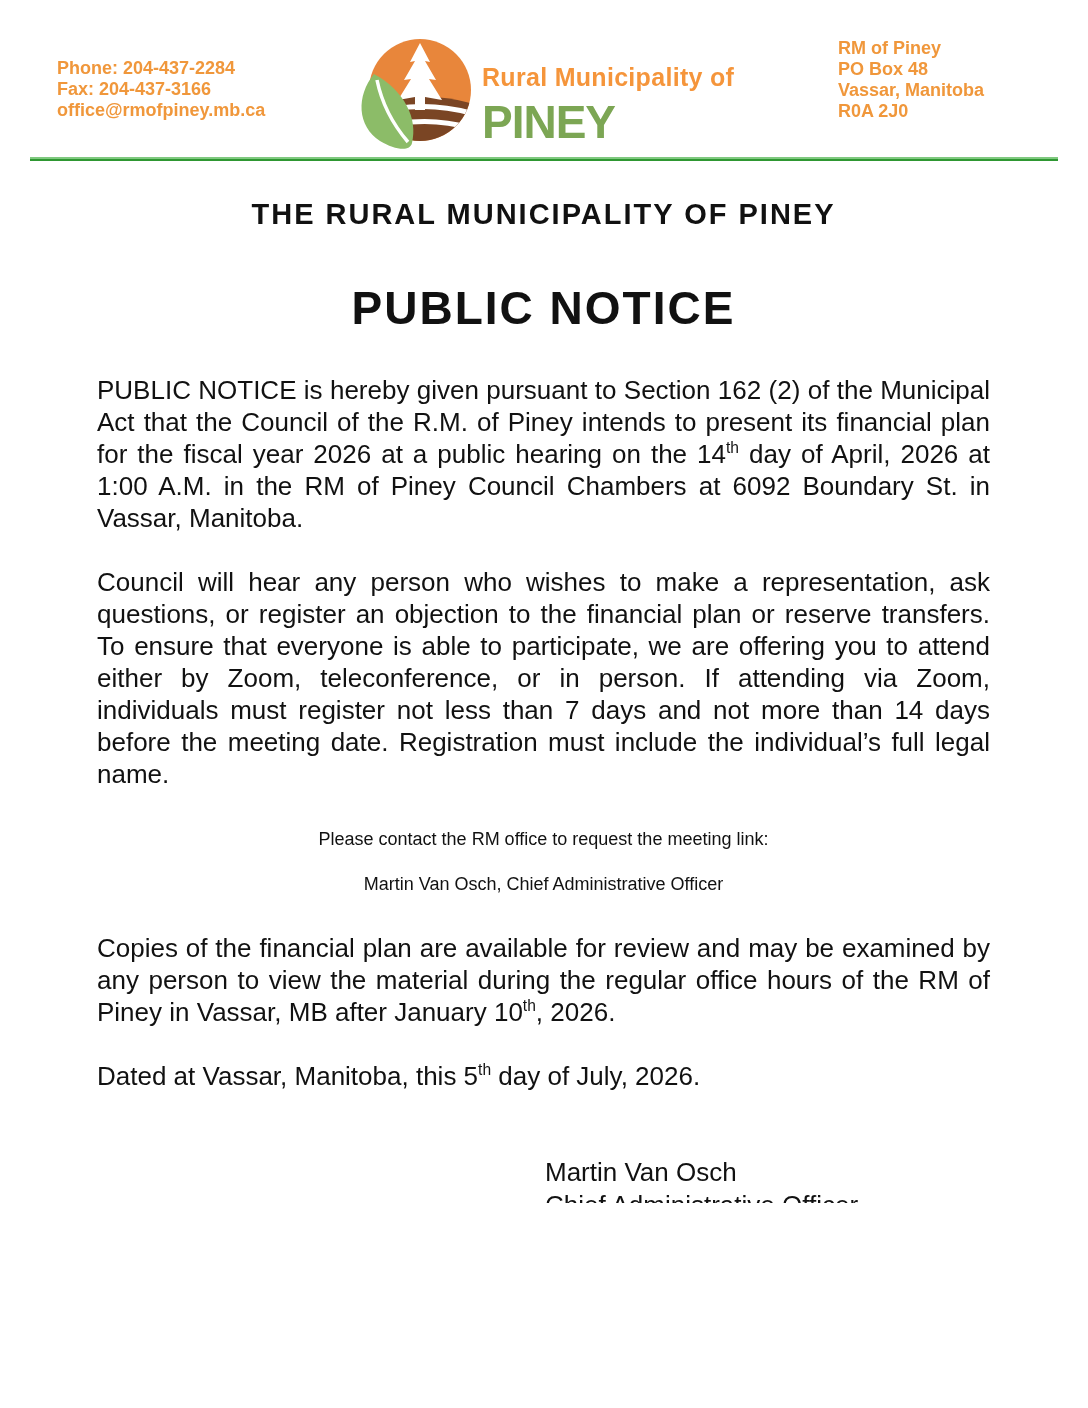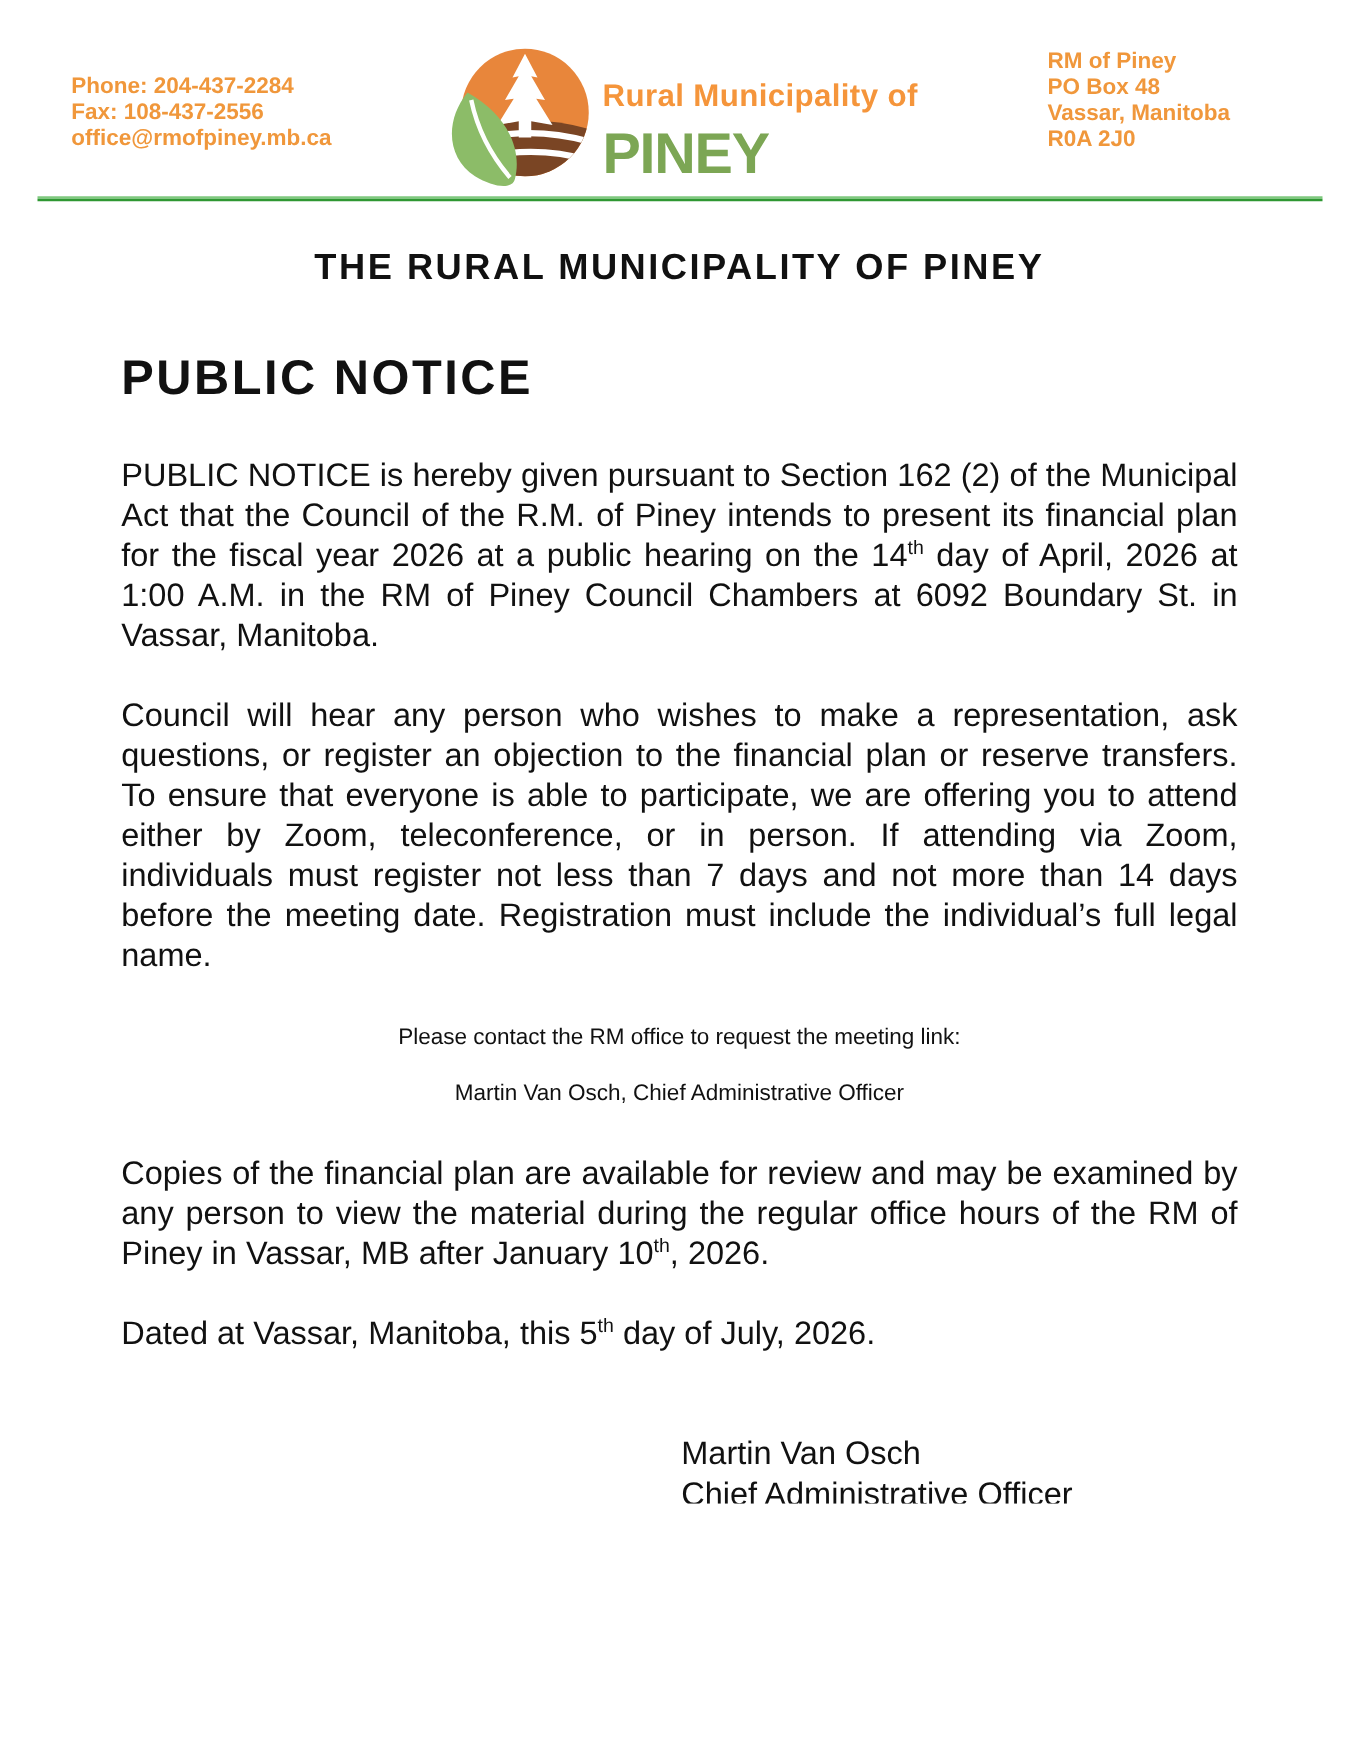--- a/index.html
+++ b/index.html
@@ -36,21 +36,21 @@
     border-top: 2px solid #7FC97F; border-bottom: 2px solid #2E9732;
   }
 
   
   .content { margin: 0 98px 0 97px; }
   h1.doc-title {
     text-align: center; font-size: 29px; font-weight: bold;
     letter-spacing: 2px; margin: 37px 0 0;
   }
   h2.doc-heading {
-    text-align: left; font-size: 39px; font-weight: bold;
+    text-align: center; font-size: 46px; font-weight: bold;
     letter-spacing: 2px; margin: 50px 0 0;
   }
   p.body { font-size: 26px; line-height: 32px; margin: 32px 0 0; }
   p.first { margin-top: 39px; }
   .just { text-align: justify; }
   sup { font-size: 60%; line-height: 0; vertical-align: super; }
   .center-line { text-align: center; font-size: 18px; line-height: 32px; }
   .c1 { margin-top: 33px; }
   .c2 { margin-top: 13px; }
   .c3 { margin-top: 1px; }
@@ -58,21 +58,21 @@
 </style>
 </head>
 <body>
 
 <div class="page">
 
   <header class="header">
 
     <div class="contact-block">
       <div>Phone: 204-437-2284</div>
-      <div>Fax: 108-437-2556</div>
+      <div>Fax: 204-437-3166</div>
       <div>office@rmofpiney.mb.ca</div>
     </div>
 
     <div class="logo">
       <svg viewBox="0 0 114 116" aria-hidden="true">
         <defs>
           <clipPath id="circ">
               <circle cx="60" cy="54" r="51"></circle>
             </clipPath>
         </defs>

